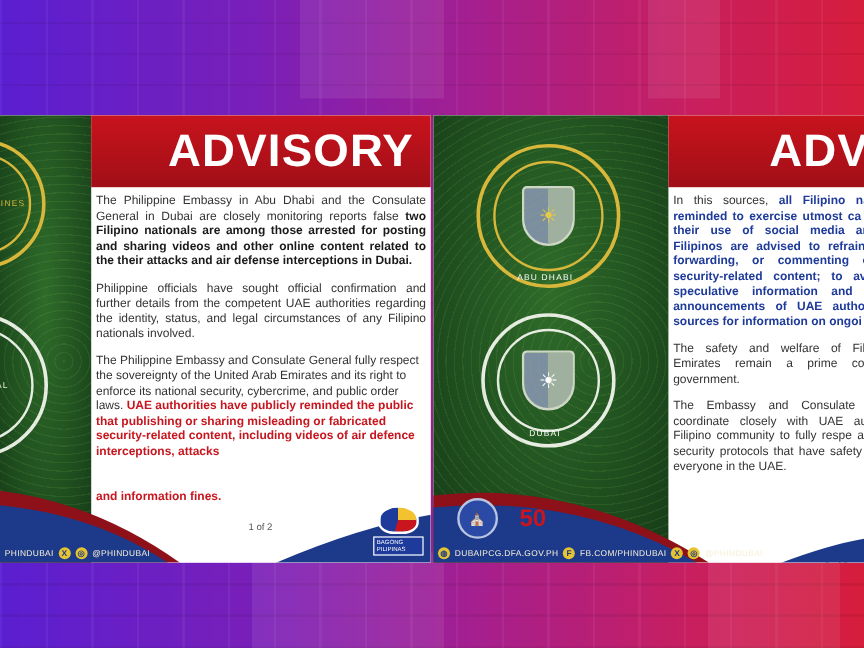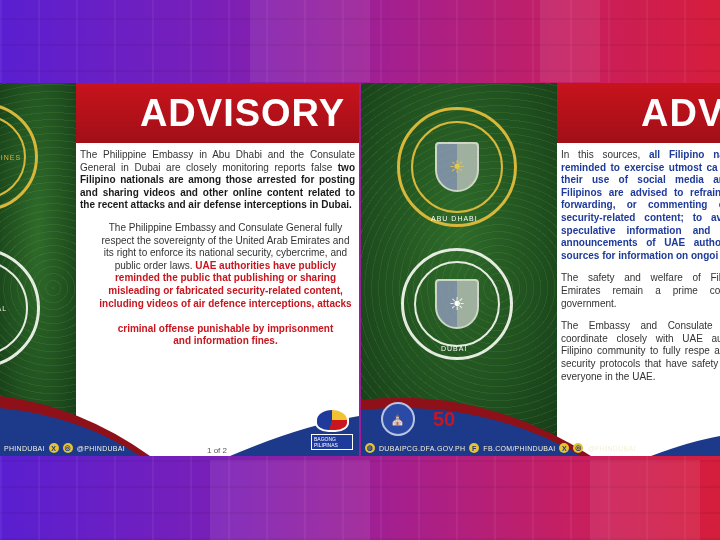--- a/index.html
+++ b/index.html
@@ -11,21 +11,21 @@
   }
   .bg-texture {
     position:absolute; inset:0;
     background:
       repeating-linear-gradient(90deg, rgba(255,255,255,0.05) 0 2px, transparent 2px 38px),
       repeating-linear-gradient(0deg, rgba(0,0,0,0.06) 0 2px, transparent 2px 26px);
   }
   .bldg { position:absolute; background:rgba(255,255,255,0.08); }
 
   .panel {
-    position:absolute; top:83px; height:373px; overflow:hidden;
+    position:absolute; top:96px; height:373px; overflow:hidden;
     background:#fff;
   }
   .panel-left { left:0; width:359px; }
   .panel-right { left:361px; width:359px; }
 
   .green {
     position:absolute; top:0; bottom:0; left:0;
     background: radial-gradient(ellipse at 50% 40%, #2f6b2a 0%, #1f4f1f 60%, #163b18 100%);
   }
   .panel-left .green { width:76px; }
@@ -54,21 +54,21 @@
   .panel-left .content { left:80px; padding:4px 4px 0 0; }
   .panel-right .content { left:200px; padding:4px 0 0 0; width:180px; }
   .content p { margin-bottom:10px; }
   .b { font-weight:bold; color:#1a1a1a; }
   .red { font-weight:bold; color:#c8151e; }
   .blue { font-weight:bold; color:#1e3a9a; }
 
   .page-num {
     position:absolute; font-size:8px; color:#555;
   }
-  .panel-left .page-num { left:207px; top:339px;margin-top:24px; }
+  .panel-left .page-num { left:207px; top:339px; }
   .panel-right .page-num { left:326px; top:339px;margin-top:32px; }
 
   .seal {
     position:absolute; border-radius:50%;
     display:flex; align-items:center; justify-content:center;
   }
   .seal-gold { border:3px solid #d9b73a; }
   .seal-white { border:3px solid #e8ede4; }
   .seal-inner {
     border-radius:50%; border:2px solid currentColor;
@@ -143,26 +143,29 @@
       </div>
     </div>
   </div>
 
   <div class="red-header">
     <span class="advisory-title">ADVISORY</span>
   </div>
 
   <div class="content">
     <p>
-      <span>The Philippine Embassy in Abu Dhabi and the Consulate General  in Dubai are closely monitoring reports false </span><span class="b">two Filipino nationals are among those arrested for posting and sharing videos and other online content related to the recent attacks and air defense interceptions in Dubai.</span>
-    </p>
-    <p style="text-align:center;margin-left:16px;">
+      <span>The Philippine Embassy in Abu Dhabi and the Consulate General  in Dubai are closely monitoring reports false </span><span class="b">two Filipino nationals are among those arrested for posting and sharing videos and other online content related to the their attacks and air defense interceptions in Dubai.</span>
+    </p>
+    <p>
+      <span>Philippine officials have sought official confirmation and further details from the competent UAE authorities regarding the identity, status, and legal circumstances of any Filipino nationals involved.</span>
+    </p>
+    <p style="text-align:left;">
       <span>The Philippine Embassy and Consulate General fully respect the sovereignty of the United Arab Emirates and its right to enforce its national security, cybercrime, and public order laws. </span><span class="red">UAE authorities have publicly reminded the public that publishing or sharing misleading or fabricated security-related content, including videos of air defence interceptions, attacks</span><br>
       <br>
-      <span class="red">criminal offense punishable by imprisonment</span><br>
+      <br>
       <span class="red">and information fines.</span>
     </p>
   </div>
 
   <span class="page-num">1 of 2</span>
 
   <svg class="bottom-wave" viewBox="0 0 359 70" preserveAspectRatio="none">
     <path d="M0,10 Q80,20 150,70 L0,70 Z" fill="#8e1119"></path>
     <path d="M0,22 Q80,30 140,70 L0,70 Z" fill="#1d3a8a"></path>
     <path d="M230,70 Q300,40 359,30 L359,70 Z" fill="#1d3a8a"></path>

